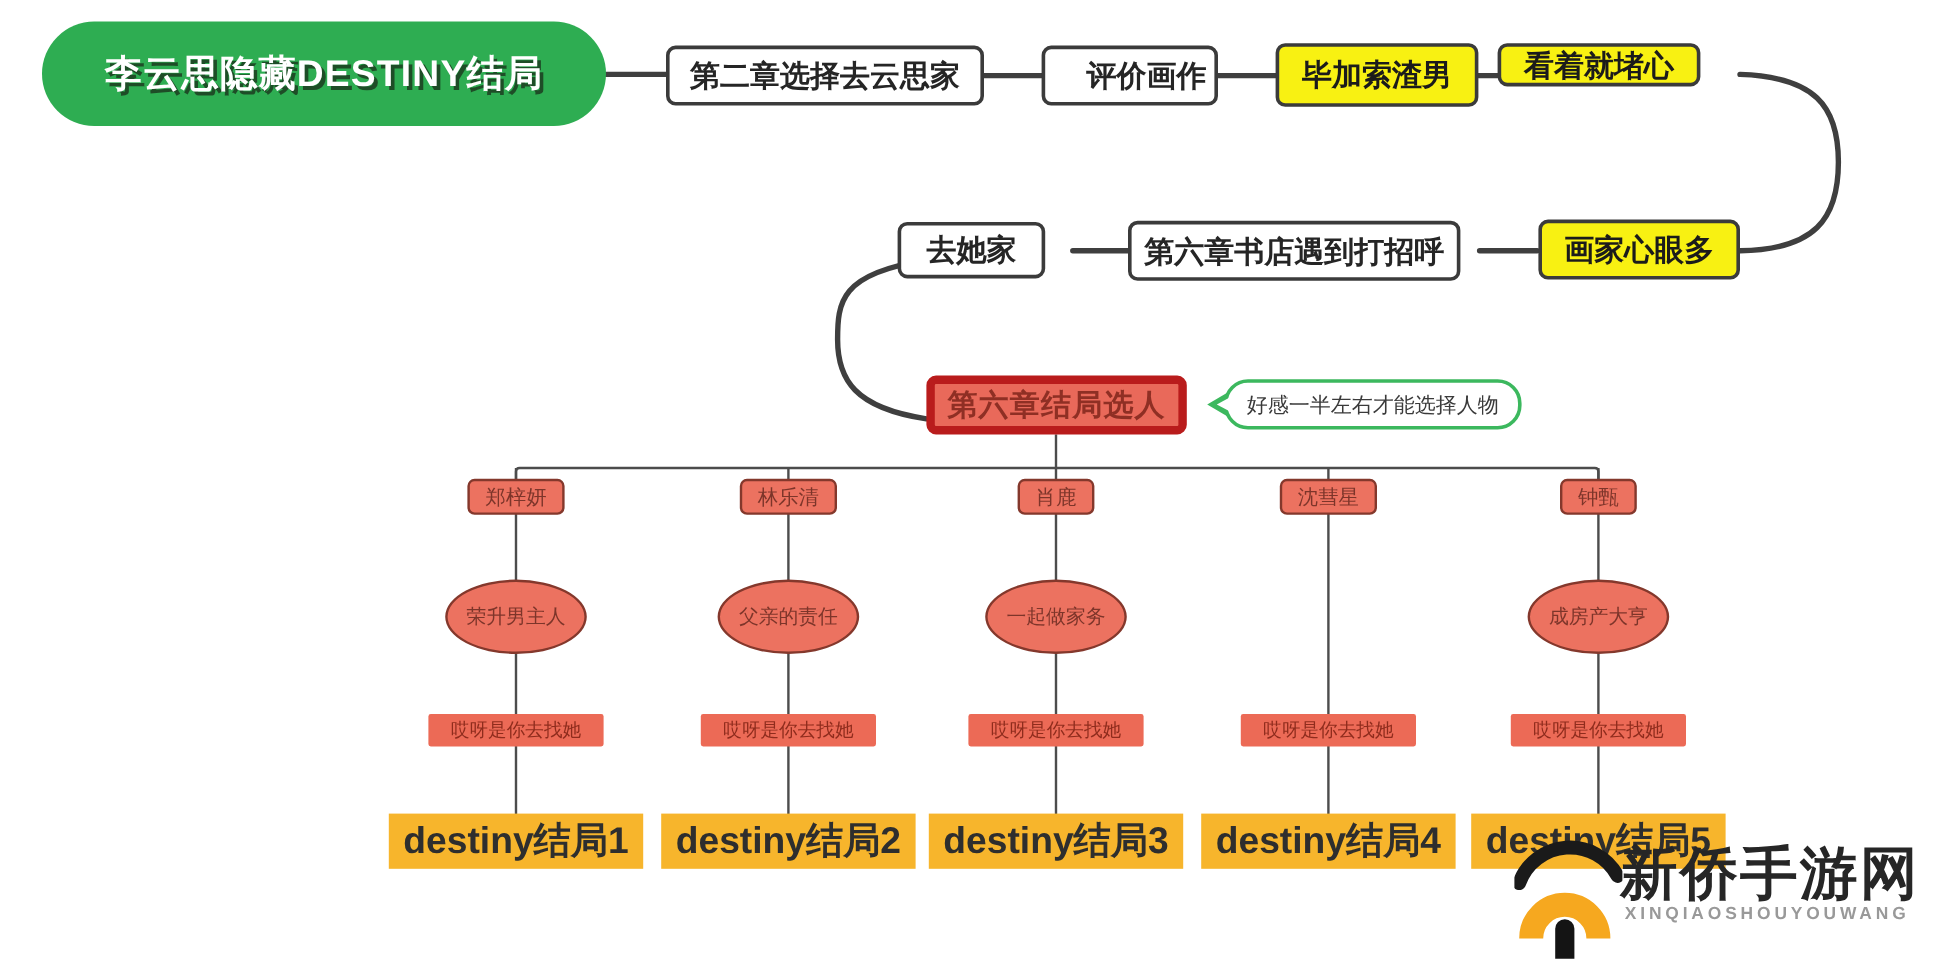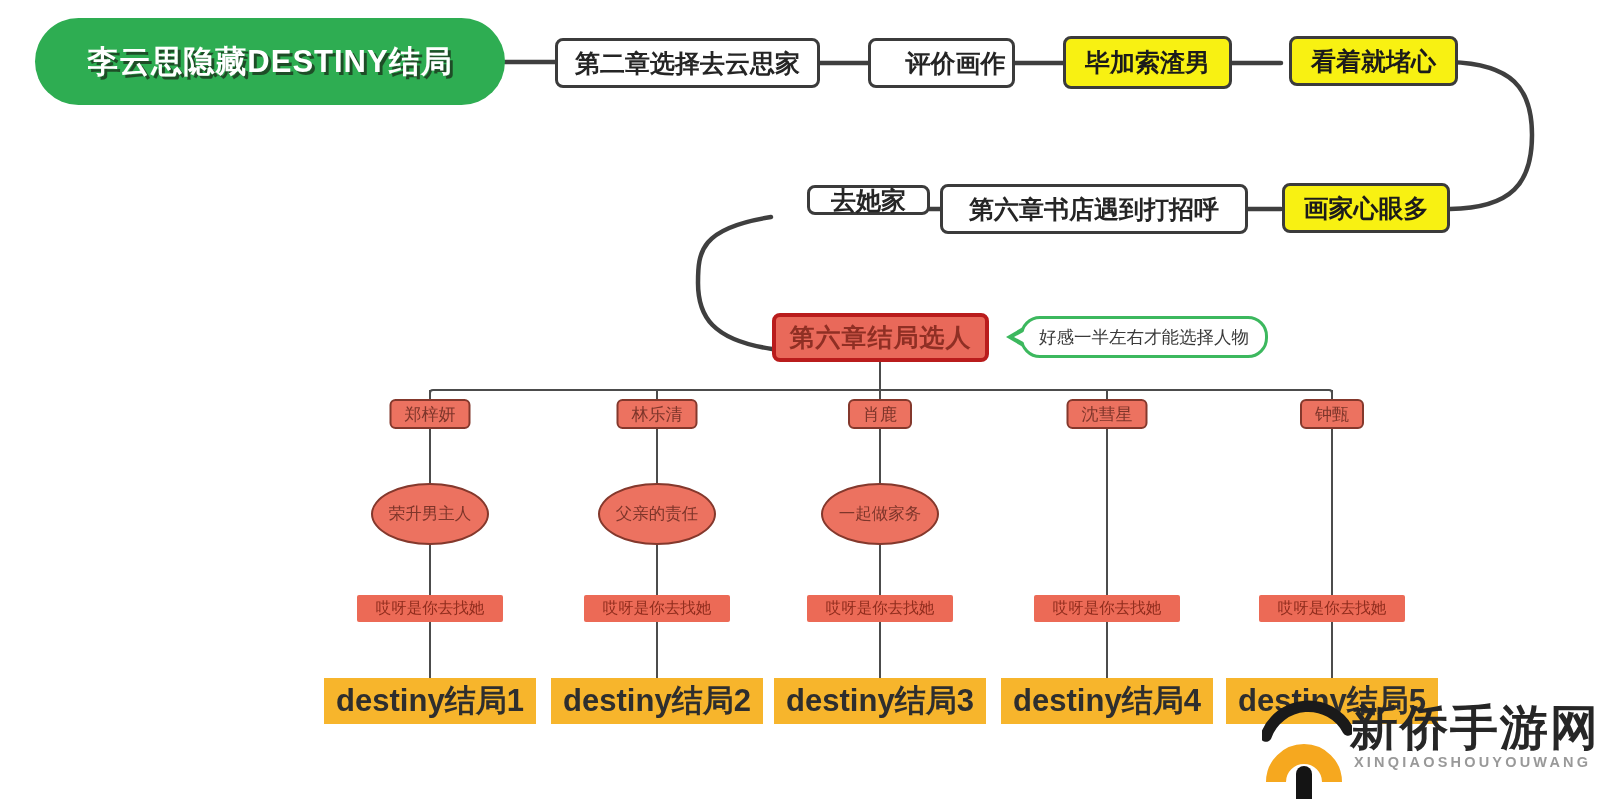--- a/index.html
+++ b/index.html
@@ -22,28 +22,28 @@
     background:#ffffff; border:3px solid #3b3b3b; border-radius:8px;
     font-weight:bold; font-size:25px; color:#252525;
   }
   .box-yellow {
     background:#f8f112; border:3px solid #3b3b3b; border-radius:8px;
     font-weight:bold; font-size:25px; color:#1b1b1b;text-align:center;
   }
   .b-chapter2  { left:555px;  top:38px;  width:265px; height:50px; }
   .b-evaluate  { left:868px;  top:38px;  width:147px; height:50px;padding-left:28px; }
   .b-picasso   { left:1063px; top:36px;  width:169px; height:53px; }
-  .b-blocked   { left:1289px; top:36px;  width:169px; height:50px; }
+  .b-blocked   { left:1248px; top:36px;  width:169px; height:36px; }
   .b-painter   { left:1282px; top:183px; width:168px; height:50px; }
-  .b-bookstore { left:940px;  top:184px; width:308px; height:50px; }
-  .b-herhome   { left:807px;  top:185px; width:123px; height:30px; }
+  .b-bookstore { left:940px;  top:184px; width:277px; height:50px; }
+  .b-herhome   { left:748px;  top:185px; width:123px; height:47px; }
 
   .selector-box {
     left:772px; top:313px; width:217px; height:49px;
-    background:#e9695a; border:4px solid #b91c1c; border-radius:8px;
+    background:#e9695a; border:7px solid #b91c1c; border-radius:8px;
     color:#8f2f24; font-weight:bold; font-size:25px; letter-spacing:1px;
   }
   .bubble {
     left:1020px; top:316px; width:248px; height:42px;
     background:#ffffff; border:3px solid #3cb85e; border-radius:20px;
     font-size:17.5px; color:#3a3a3a;
   }
   .bubble::before {
     content:""; position:absolute; left:-17px; top:50%; transform:translateY(-50%);
     width:0; height:0; border:10px solid transparent;
@@ -149,20 +149,21 @@
     <div class="hintbox">哎呀是你去找她</div>
     <div class="resultbox">destiny结局3</div>
   </div>
   <div class="col" style="left:997px">
     <div class="namebox">沈彗星</div>
     <div class="hintbox">哎呀是你去找她</div>
     <div class="resultbox">destiny结局4</div>
   </div>
   <div class="col" style="left:1222px">
     <div class="namebox">钟甄</div>
+    <div class="ellipse">成房产大亨</div>
     <div class="hintbox">哎呀是你去找她</div>
     <div class="resultbox">destiny结局5</div>
   </div>
 
   <div class="watermark">
     <svg class="wm-logo" width="90" height="115" viewBox="0 0 90 115">
       <path d="M14,96 A28,28 0 0 1 70,96" stroke="#f6a81f" stroke-width="20" fill="none"></path>
       <path d="M4,50 A45,45 0 0 1 86,44" stroke="#1a1a1a" stroke-width="11.5" fill="none" stroke-linecap="round"></path>
       <path d="M34,113 V88 A8,8 0 0 1 50,88 V113 Z" fill="#141414"></path>
     </svg>

